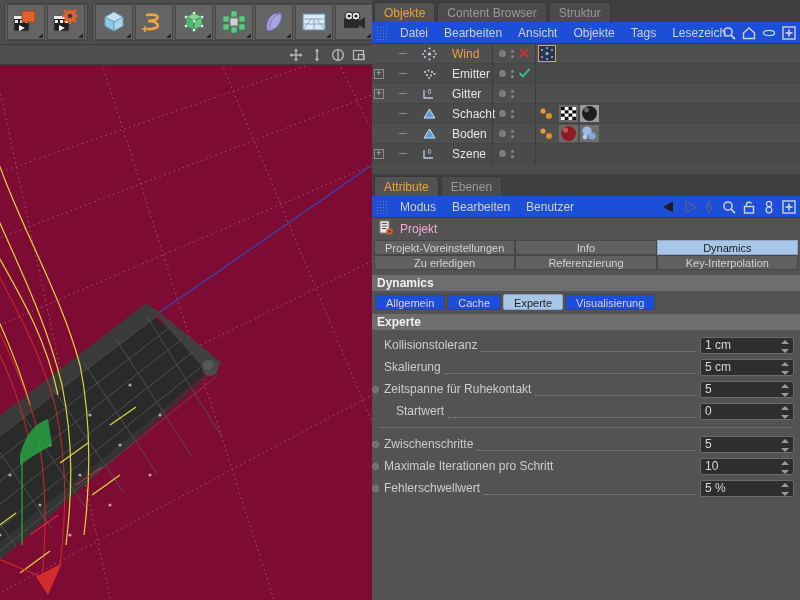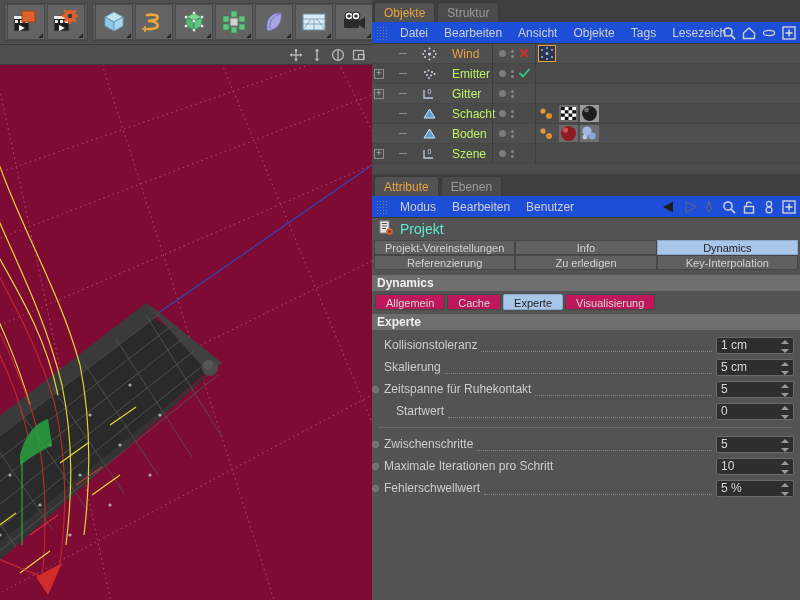--- a/index.html
+++ b/index.html
@@ -145,39 +145,39 @@
   }
   .expander {
     width: 10px; height: 10px; border: 1px solid #8d8d8d;
     display: inline-flex; align-items: center; justify-content: center;
     font-size: 9px; line-height: 9px; color: #c9c9c9; background: transparent;
     cursor: pointer; flex: 0 0 auto;
   }
   .expander.blank { border: none; }
   .tree-dash { width: 8px; height: 1px; background: #8d8d8d; flex: 0 0 auto; }
   .obj-icon { width: 15px; height: 14px; flex: 0 0 auto; }
-  .obj-label { font-size: 12px; color: #bef264; white-space: nowrap; }
+  .obj-label { font-size: 12px; color: #e5e5e5; white-space: nowrap; }
   .obj-label.sel { color: #e8a33d; }
   .obj-sep { width: 1px; height: 20px; background: #3d3d3d; }
   .obj-dots { width: 42px; display: flex; align-items: center; gap: 5px; padding-left: 6px; }
   .dot-gray { width: 7px; height: 7px; border-radius: 50%; background: #7c7c7c; cursor:pointer; }
   .dot-col { display: flex; flex-direction: column; gap: 2px; }
   .dot-sm { width: 3px; height: 3px; border-radius: 50%; background: #858585; }
   .obj-tags { flex: 1; display: flex; align-items: center; gap: 2px; padding-left: 3px; height: 20px; }
   .tag-sel {
     outline: 1px solid #e8a33d; outline-offset: 0px;
   }
 
   
   .attrman { position: relative; }
   .attr-head {
     height: 22px; display: flex; align-items: center; gap: 6px;
     padding-left: 6px; background: #535353;
   }
-  .attr-head-label { font-size: 14px; color: #5eead4; }
+  .attr-head-label { font-size: 12px; color: #f9a8d4; }
 
   .btn-grid { padding: 0 2px; }
   .btn-row { display: flex; gap: 0; }
   .pbtn {
     flex: 1;
     height: 15px; line-height: 15px;
     text-align: center;
     font-size: 11px;
     color: #d2d2d2;
     background: #606060;
@@ -195,21 +195,21 @@
     font-size: 12px; font-weight: bold;
     padding-left: 5px;
     margin-top: 5px;
   }
   .subtabs { display: flex; gap: 2px; padding: 3px 3px 4px 3px; }
   .subtab {
     height: 16px; line-height: 16px;
     padding: 0 10px;
     font-size: 11px;
     color: #d4d4d4;
-    background: #be185d;
+    background: #1d4ed8;
     border: 1px solid #474747;
     border-radius: 2px;
     cursor: pointer; white-space: nowrap;
   }
   .subtab.active { background: #a8c6e8; color: #1d1d1d; border-color: #8ba8c8; }
 
   .prop-list { padding-top: 4px; }
   .prop-row {
     display: flex; align-items: center;
     height: 22px;
@@ -228,21 +228,21 @@
     flex: 1 1 auto;
     margin: 0 4px;
     height: 12px;
     border-bottom: 1px dotted #8a8a8a;
     align-self: flex-end;
     margin-bottom: 4px;
     min-width: 4px;
   }
   .prop-field {
     flex: 0 0 auto;
-    width: 78px; height: 17px;
+    width: 94px; height: 17px;
     background: #2e2e2e;
     border: 1px solid #6a6a6a;
     border-radius: 2px;
     display: flex; align-items: center;
     position: relative;
     margin-right: 6px;
   }
   .prop-field input {
     background: transparent; border: none; outline: none;
     color: #d8d8d8; font-size: 12px;
@@ -549,20 +549,21 @@
           <line x1="-40" y1="478" x2="42" y2="512" stroke="#d22d2d" stroke-width="1.2"></line>
         </g>
       </svg>
     </div>
   </div>
 
   <div class="right-col">
 
     <div class="tabstrip">
       <div class="tab active">Objekte</div>
+      <div class="tab">Content Browser</div>
       <div class="tab">Struktur</div>
     </div>
 
     <div class="menubar">
       <div class="menu-grip"></div>
       <div class="menu-item">Datei</div>
       <div class="menu-item">Bearbeiten</div>
       <div class="menu-item">Ansicht</div>
       <div class="menu-item">Objekte</div>
       <div class="menu-item">Tags</div>
@@ -902,22 +903,22 @@
         <span class="attr-head-label">Projekt</span>
       </div>
 
       <div class="btn-grid">
         <div class="btn-row">
           <div class="pbtn">Projekt-Voreinstellungen</div>
           <div class="pbtn">Info</div>
           <div class="pbtn active">Dynamics</div>
         </div>
         <div class="btn-row">
+          <div class="pbtn">Zu erledigen</div>
           <div class="pbtn">Referenzierung</div>
-          <div class="pbtn">Zu erledigen</div>
           <div class="pbtn">Key-Interpolation</div>
         </div>
       </div>
 
       <div class="section-hd">Dynamics</div>
 
       <div class="subtabs">
         <div class="subtab">Allgemein</div>
         <div class="subtab">Cache</div>
         <div class="subtab active">Experte</div>

